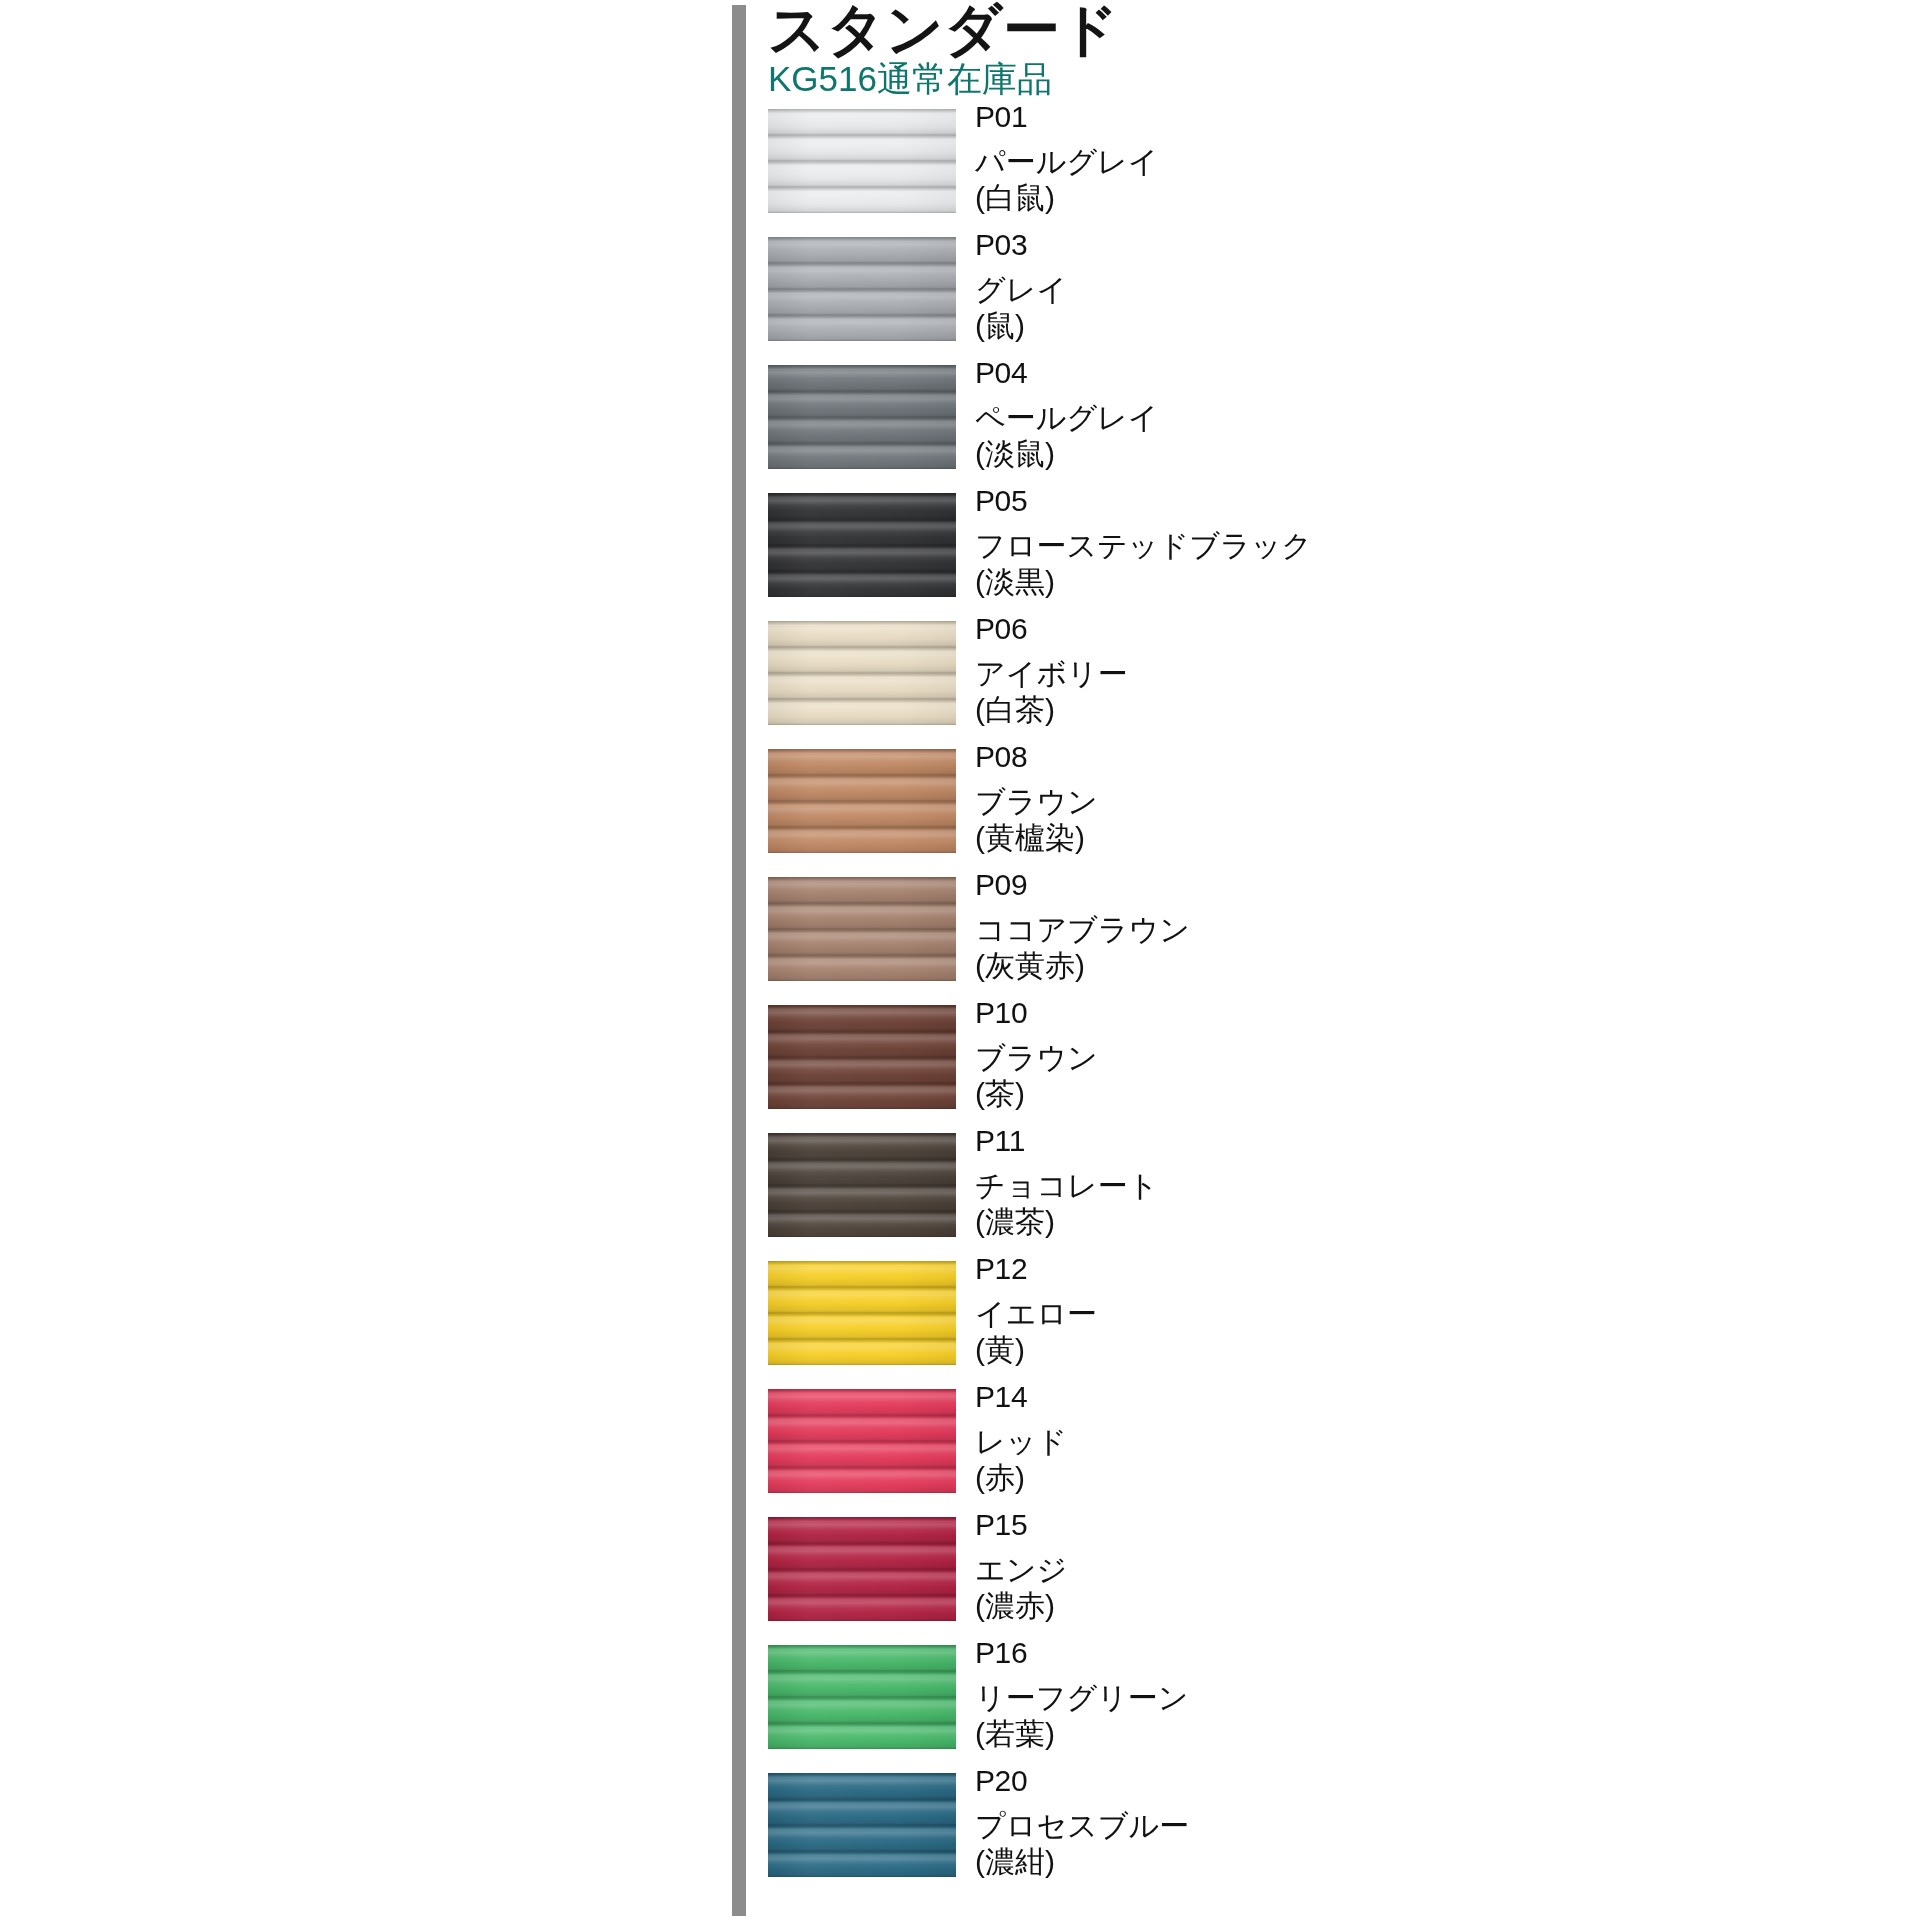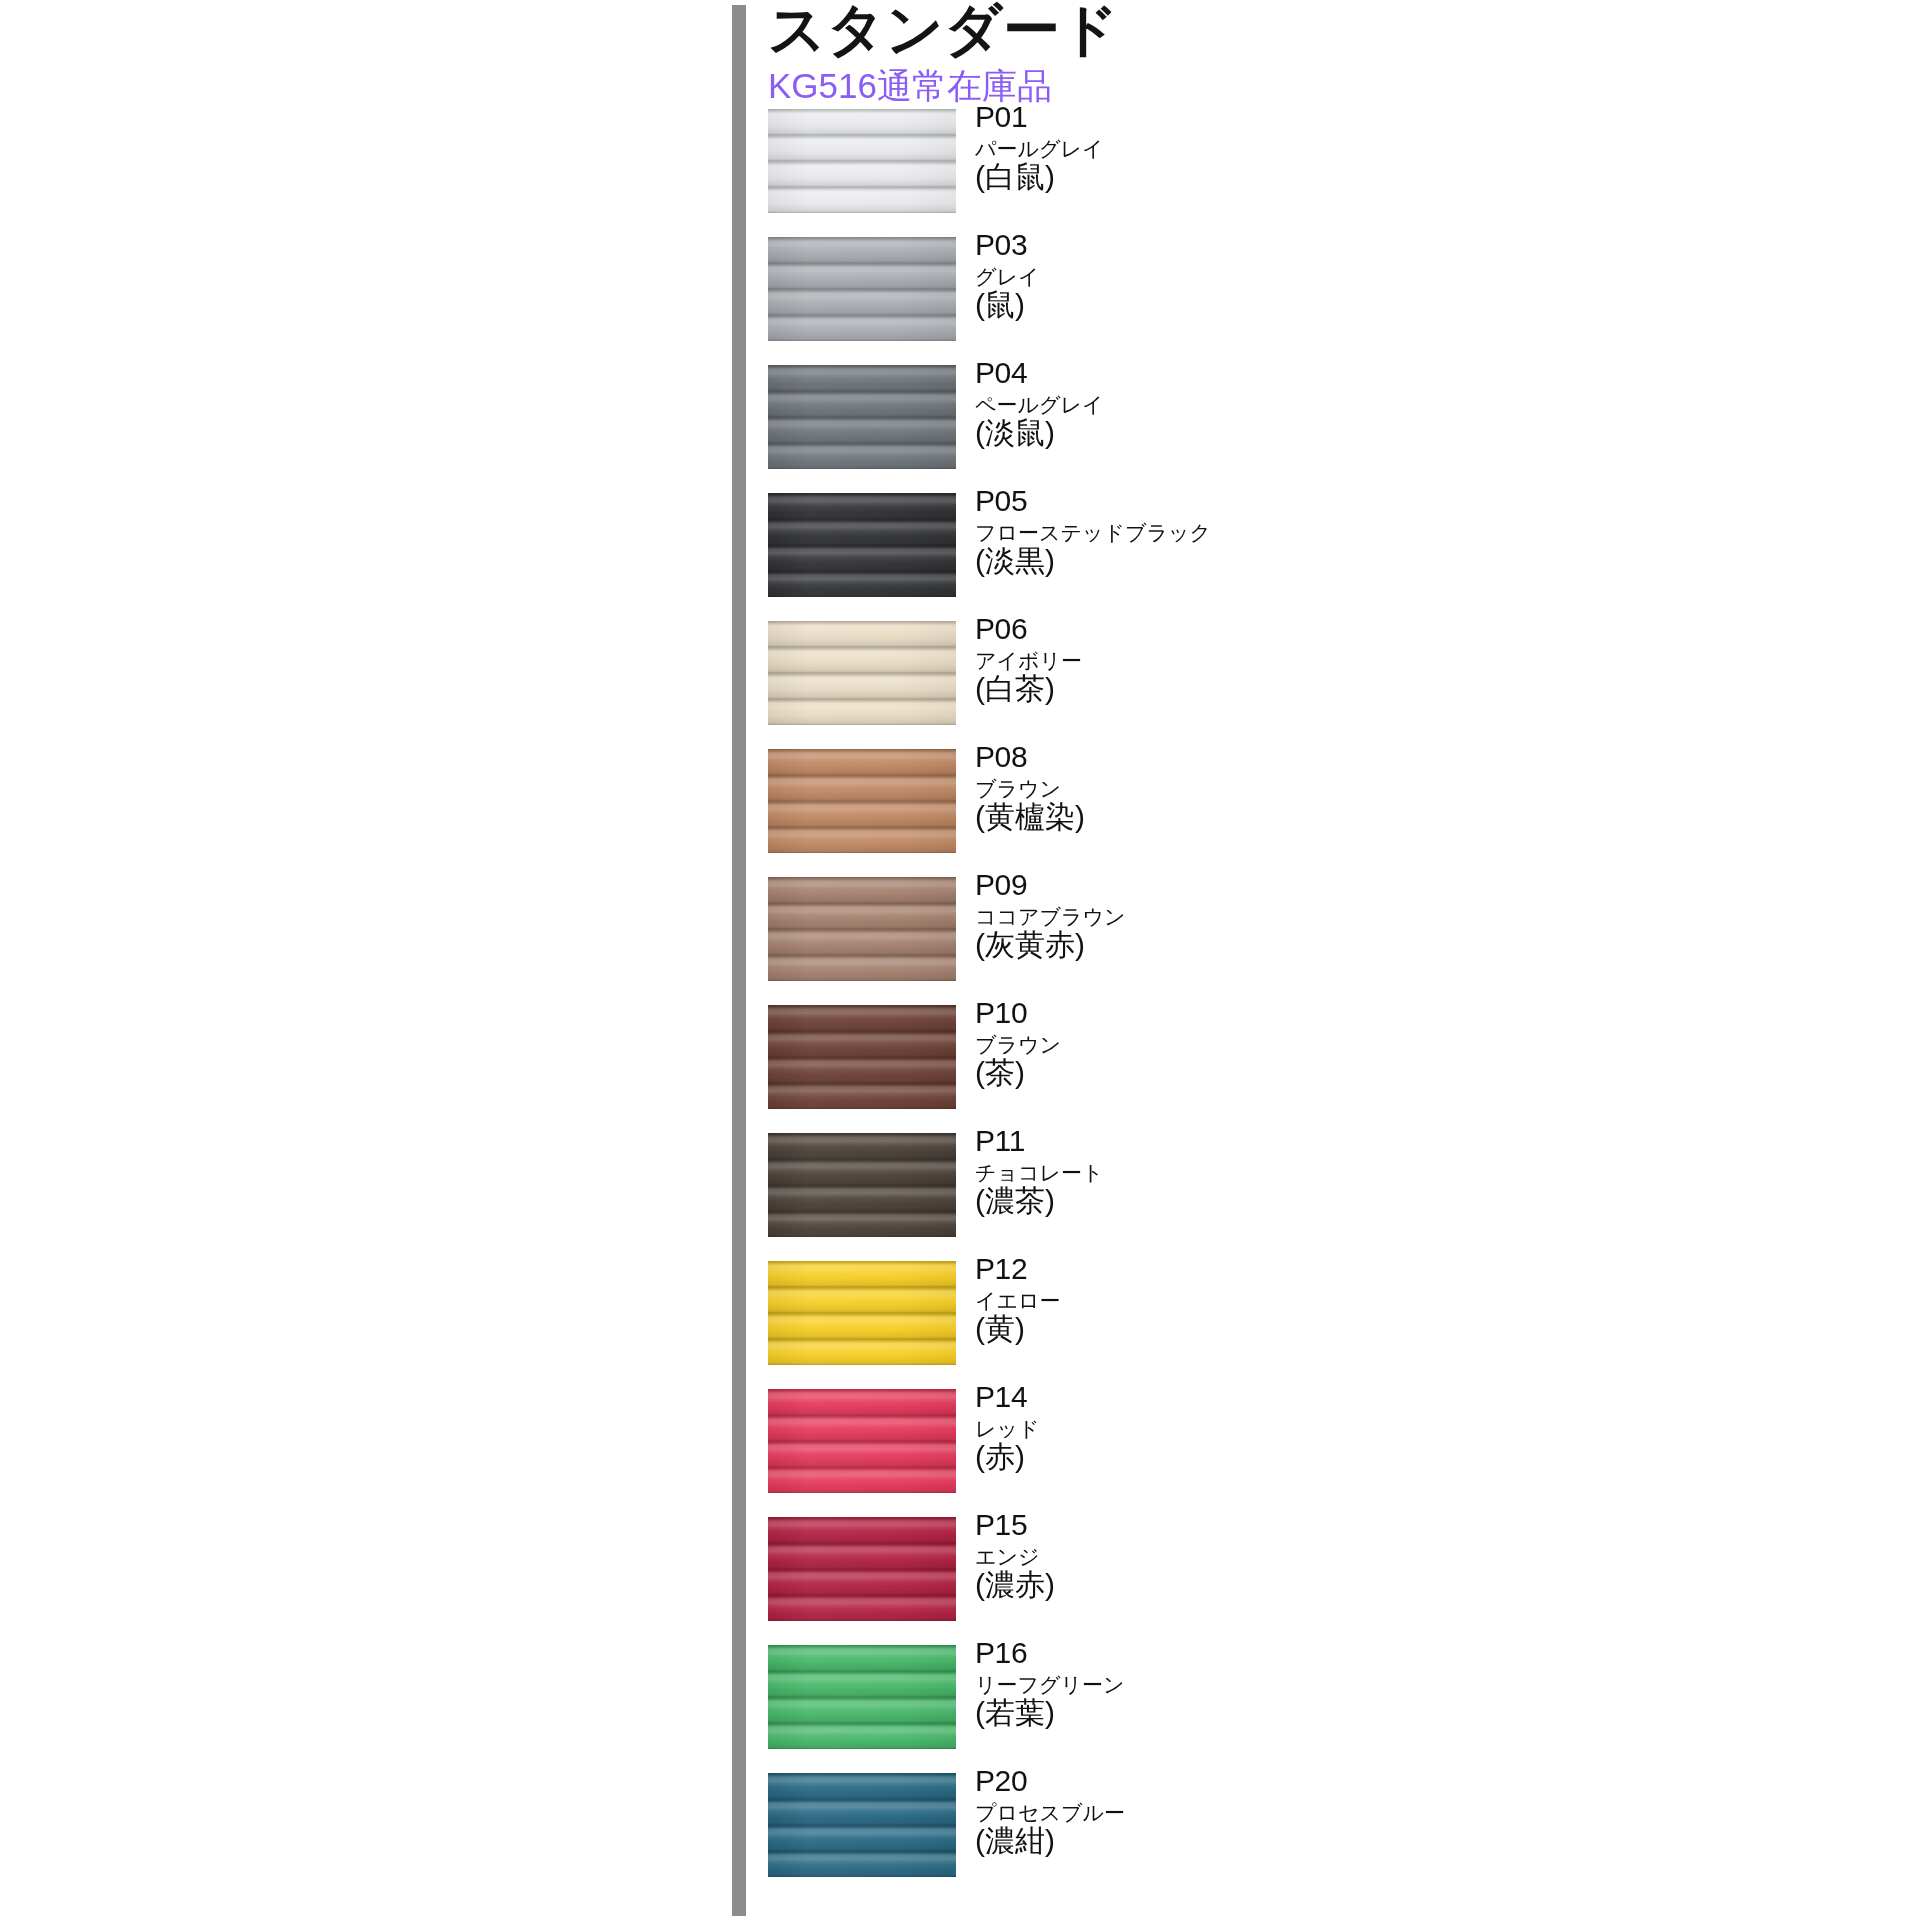--- a/index.html
+++ b/index.html
@@ -43,25 +43,25 @@
   }
   #header .title {
     font-size: 57px;
     font-weight: bold;
     line-height: 1.02;
     letter-spacing: 0.4px;
     color: #141414;
     white-space: nowrap;
   }
   #header .subtitle {
-    margin-top: 10px;
+    margin-top: 3px;
     font-size: 35px;
     font-weight: normal;
     line-height: 1.05;
-    color: #8b5cf6;
+    color: #0f766e;
     white-space: nowrap;
   }
 
   
   #swatch-list {
     position: absolute;
     left: 768px;
     top: 109px;
     width: 1130px;
   }
@@ -120,25 +120,26 @@
     width: 869px;
   }
   .swatch-code {
     font-size: 30px;
     line-height: 1.0;
     color: #111111;
     letter-spacing: -0.4px;
     white-space: nowrap;
   }
   .swatch-name {
-    font-size: 21px;
+    font-size: 30px;
     line-height: 1.06;
-    margin-top: 6px;
+    margin-top: 17px;
     color: #111111;
     white-space: nowrap;
+    font-family: Liberation Mono, monospace;
   }
   .swatch-jp {
     font-size: 30px;
     line-height: 1.06;
     margin-top: 0.9px;
     color: #111111;
     white-space: nowrap;
   }
 </style>
 </head>

